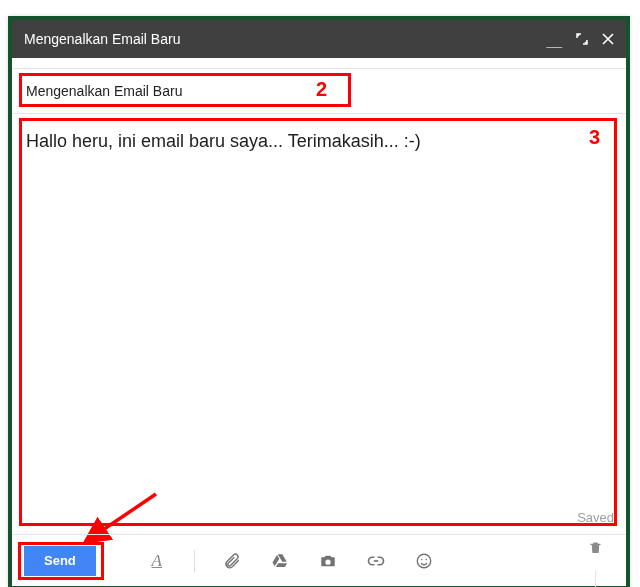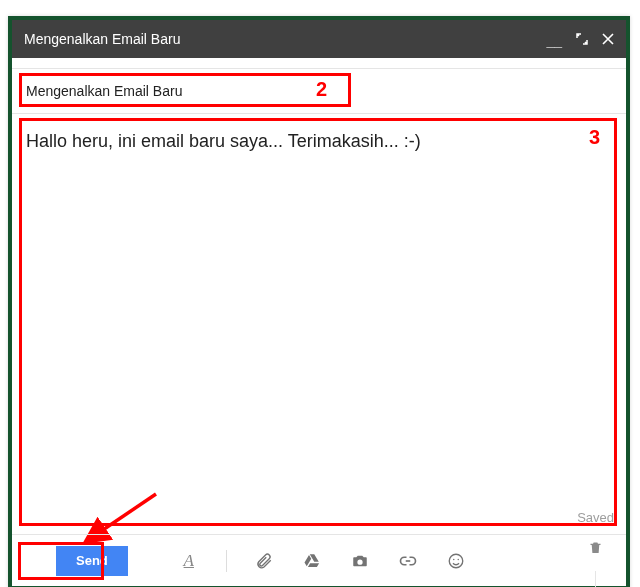--- a/index.html
+++ b/index.html
@@ -35,21 +35,21 @@
   }
 
   
   .anno { position:absolute; border: 3px solid #ff0000; pointer-events:none; }
   .anno-label { position:absolute; color:#ff0000; font-weight:bold; font-size:20px; pointer-events:none; font-family: Arial, sans-serif; }
 
   .footer {
     height: 52px; border-top: 1px solid #e5e5e5; display:flex; align-items:center;
     padding: 0 12px; justify-content: space-between; position: relative;
   }
-  .footer-left { display:flex; align-items:center; gap: 18px; margin-left: 32px; }
+  .footer-left { display:flex; align-items:center; gap: 18px; }
   .send-btn {
     background:#4285f4; color:#fff; border:none; font-weight:bold; font-size:13px;
     padding: 0 20px; height:30px; cursor:pointer; font-family: Arial, sans-serif;
   }
   .tool { width:30px; height:30px; display:flex; align-items:center; justify-content:center; color:#737373; cursor:pointer; }
   .tool svg { display:block; }
   .tool.fontA { font-family: "Times New Roman", serif; font-style: italic; font-size:17px; text-decoration: underline; color:#888; }
   .vline { width:1px; height:22px; background:#ddd; margin: 0 4px; }
   .footer-right { display:flex; align-items:center; gap: 8px; color:#9e9e9e; font-size:13px;flex-direction:column; }
   .more-arrow { width:24px; display:flex; align-items:center; justify-content:center; color:#9e9e9e; cursor:pointer; }

